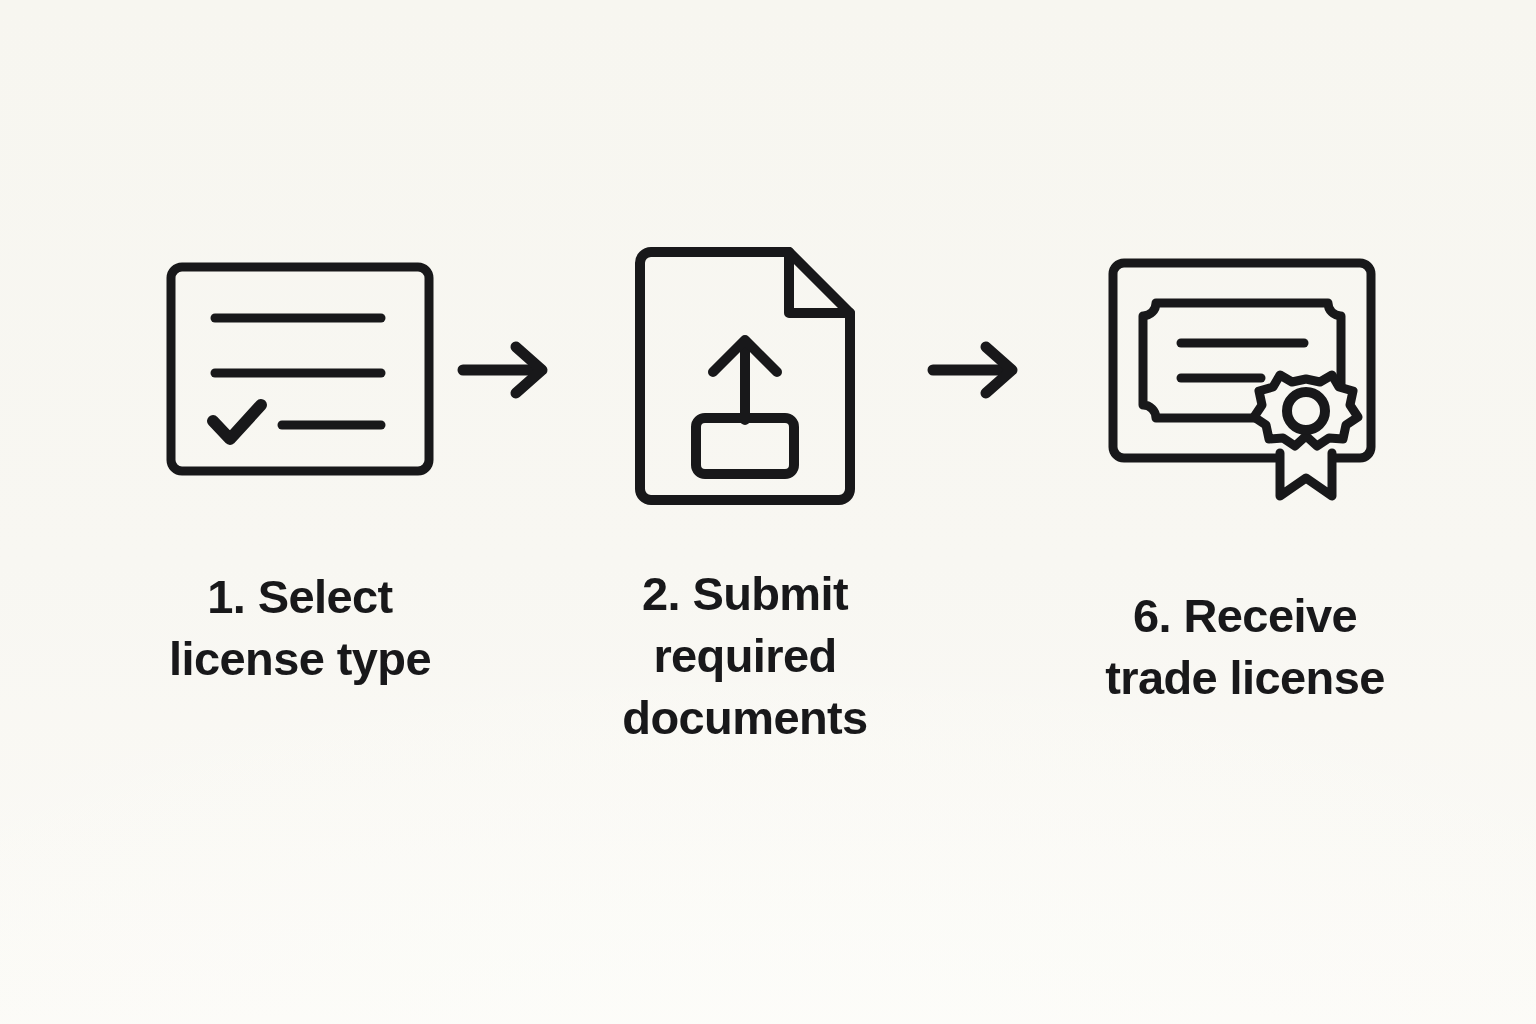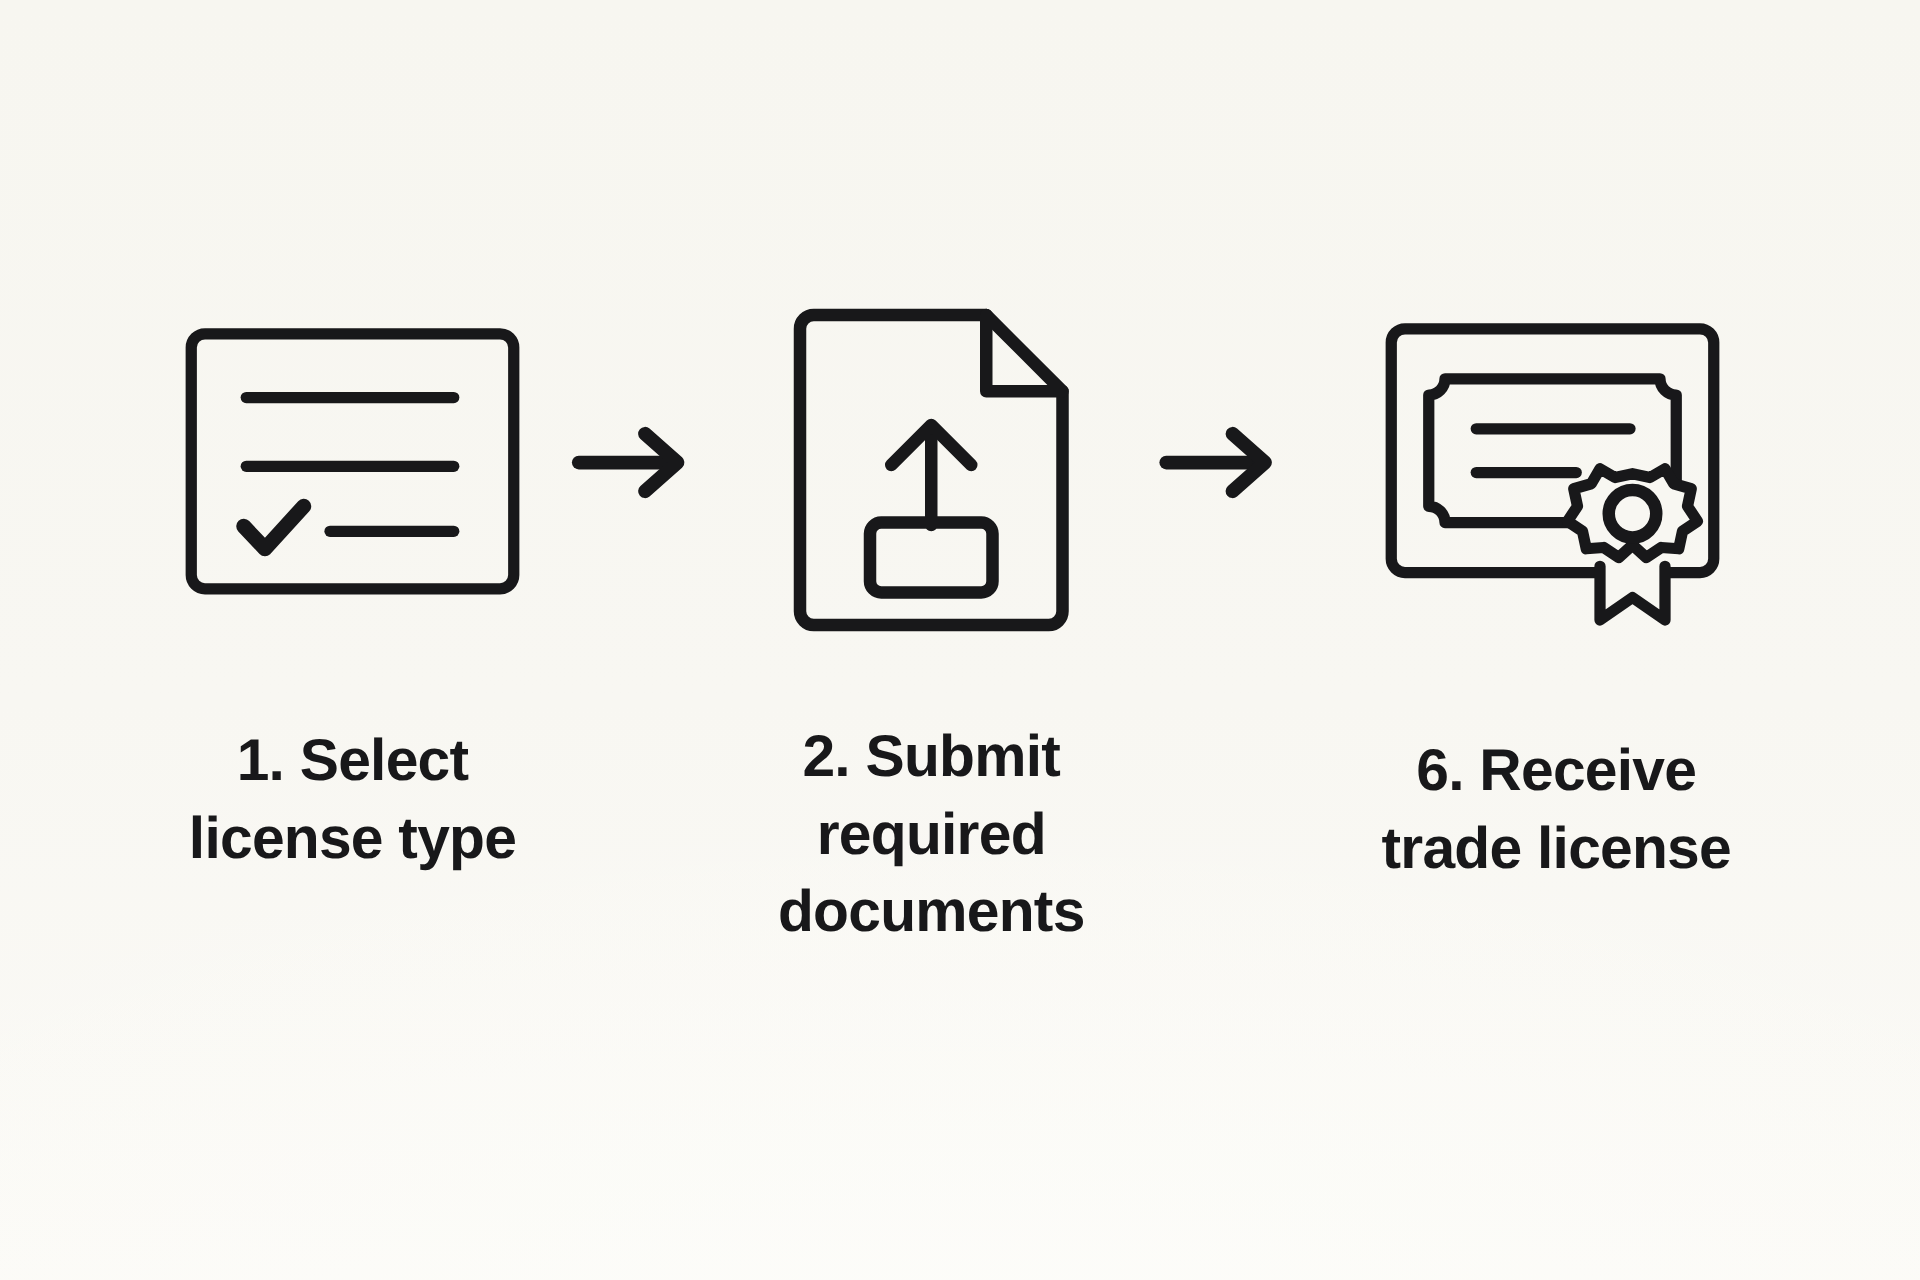--- a/index.html
+++ b/index.html
@@ -46,22 +46,22 @@
     font-weight: 700;
     font-size: 47px;
     line-height: 1.32;
     letter-spacing: -0.6px;
     text-align: center;
     white-space: pre-line;
     margin: 0;
   }
 
   
-  #step-1 { left: 82px;  top: 262px; width: 400px; gap: 11px; }
-  #step-2 { left: 545px;  top: 246px; width: 400px; gap: 11px; }
+  #step-1 { left: 100px;  top: 262px; width: 400px; }
+  #step-2 { left: 545px;  top: 246px; width: 400px; }
   #step-3 { left: 1045px; top: 258px; width: 400px; }
 
   #step-1 .step-label { margin-top: 90px; }
   #step-2 .step-label { margin-top: 57px; }
   #step-3 .step-label { margin-top: 83px; }
 
   .connector {
     position: absolute;
   }
   #connector-1 { left: 455px; top: 337px; }

